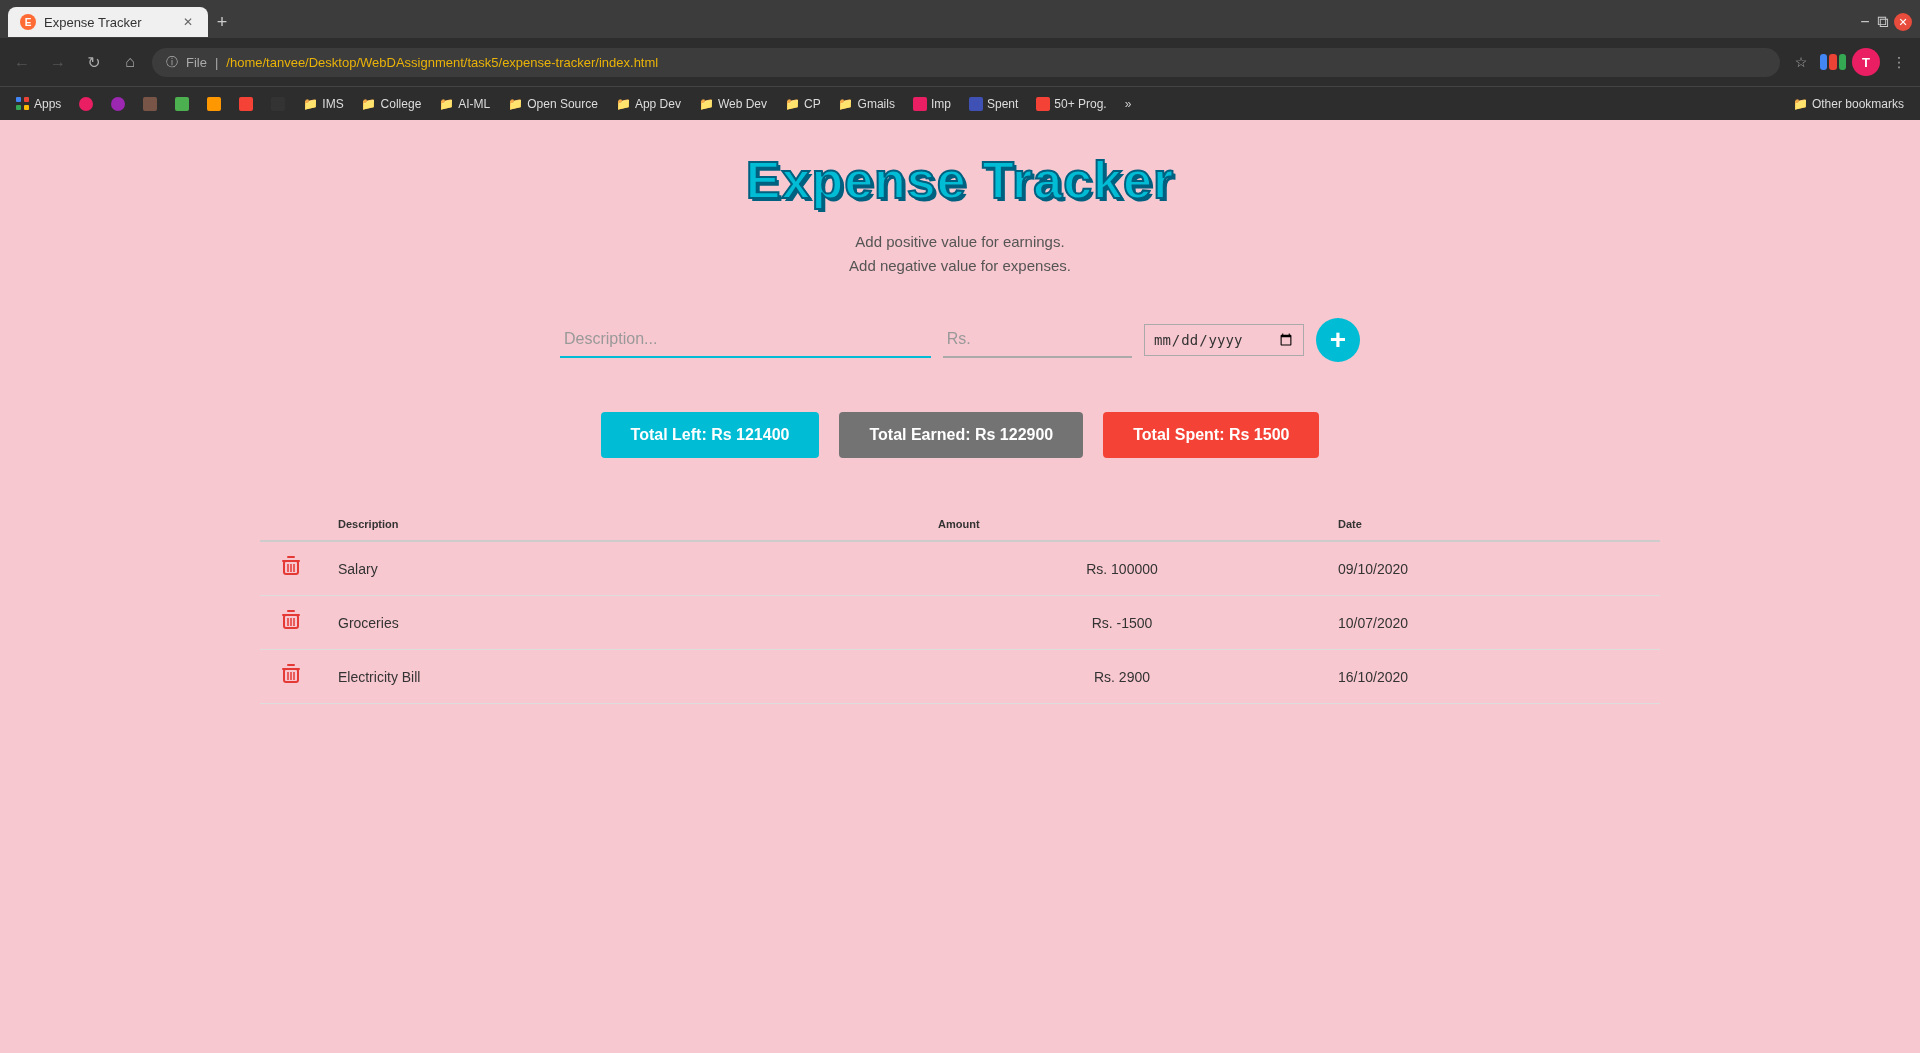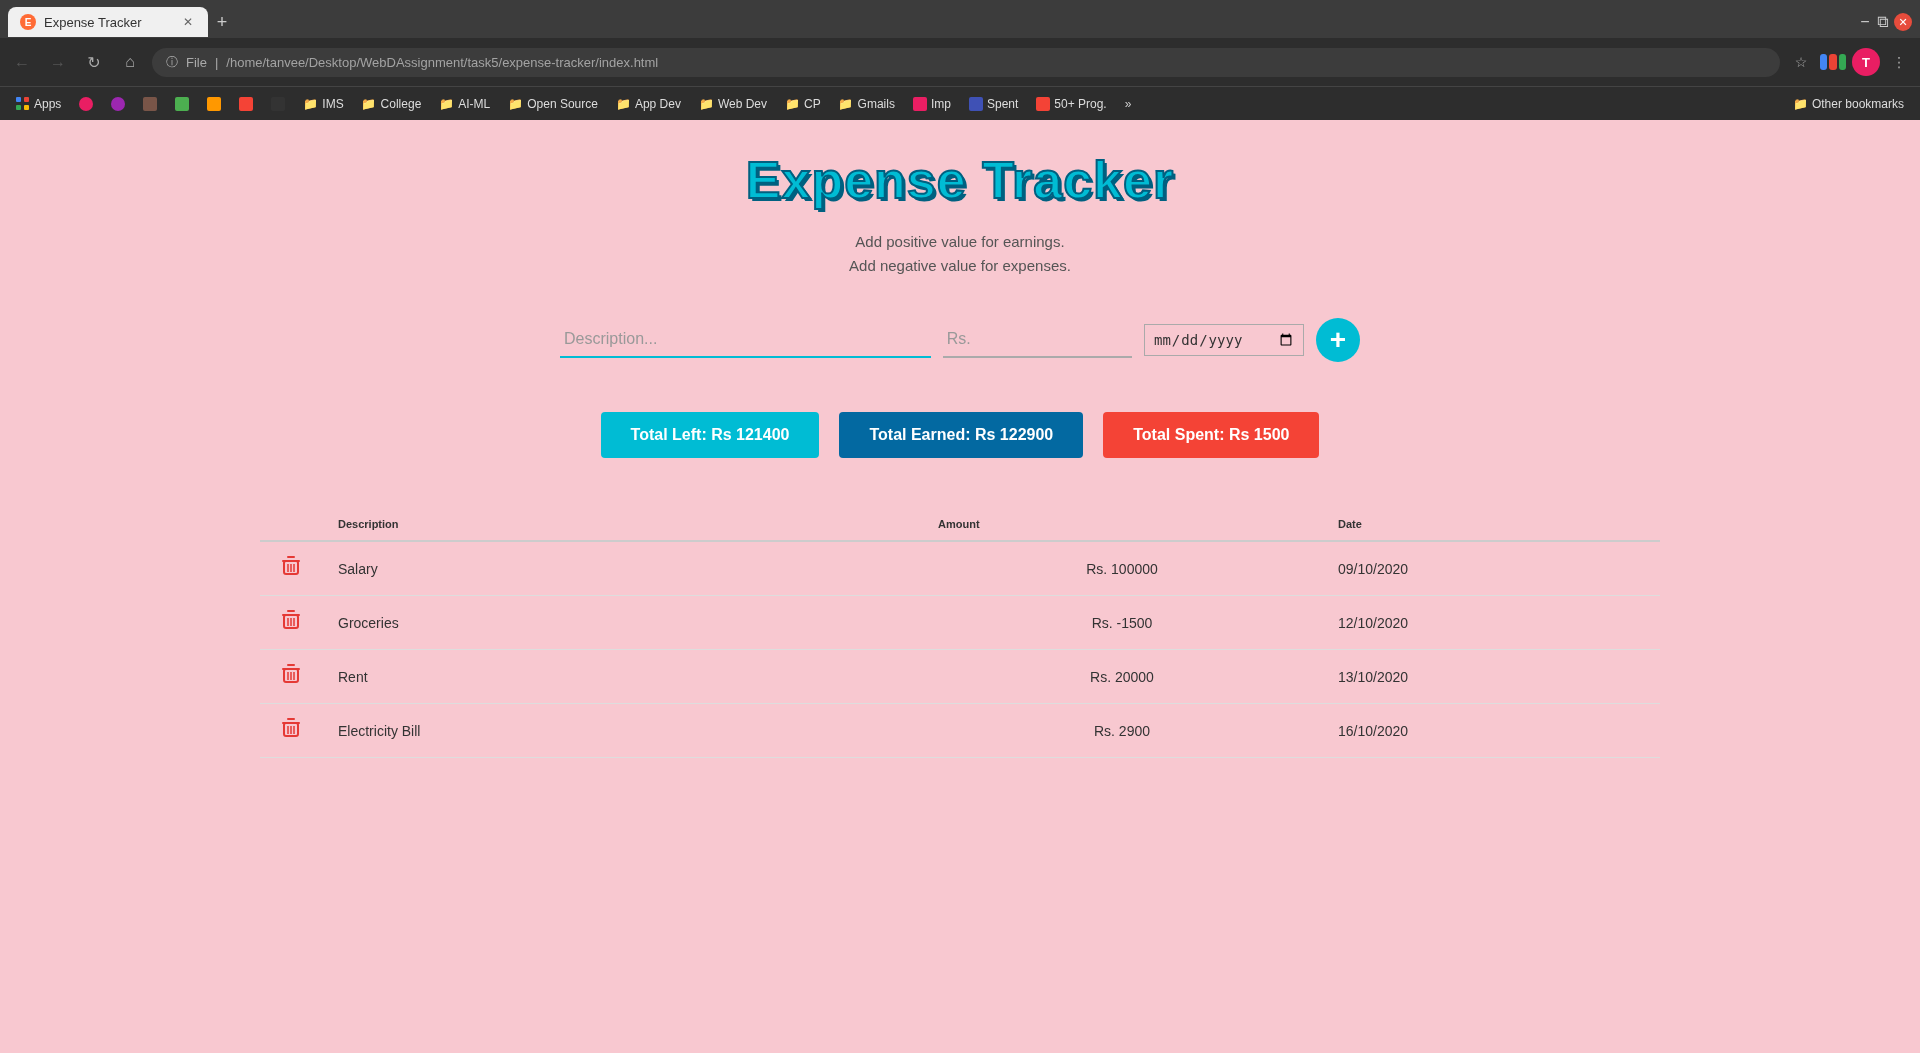--- a/index.html
+++ b/index.html
@@ -94,21 +94,21 @@
       border-radius: 20px;
       padding: 6px 14px;
       display: flex;
       align-items: center;
       gap: 8px;
       color: #eee;
       font-size: 13px;
     }
     .address-bar .lock-icon { color: #aaa; font-size: 12px; }
     .address-bar .file-label { color: #aaa; }
-    .address-bar .url-text { color: #a3a3a3; }
+    .address-bar .url-text { color: #eab308; }
     .address-bar-actions {
       display: flex;
       gap: 6px;
       align-items: center;
     }
     .addr-icon {
       color: #aaa;
       font-size: 14px;
       cursor: pointer;
       width: 26px; height: 26px;
@@ -255,21 +255,21 @@
     .summary-box {
       padding: 14px 30px;
       border-radius: 4px;
       font-size: 16px;
       font-weight: bold;
       color: white;
       min-width: 200px;
       text-align: center;
     }
     .box-cyan { background: #00bcd4; }
-    .box-green { background: #0369a1; }
+    .box-green { background: #737373; }
     .box-red { background: #f44336; }
 
     
     .transaction-table {
       width: 1400px;
       max-width: 95%;
       border-collapse: collapse;
     }
     .transaction-table th {
       text-align: left;
@@ -491,38 +491,21 @@
             <rect x="5" y="0" width="8" height="2" fill="#e53935" rx="1"></rect>
             <rect x="2" y="5" width="14" height="13" rx="2" fill="none" stroke="#e53935" stroke-width="2"></rect>
             <line x1="6" y1="8" x2="6" y2="16" stroke="#e53935" stroke-width="1.5"></line>
             <line x1="9" y1="8" x2="9" y2="16" stroke="#e53935" stroke-width="1.5"></line>
             <line x1="12" y1="8" x2="12" y2="16" stroke="#e53935" stroke-width="1.5"></line>
           </svg>
         </button>
       </td>
       <td class="col-desc">Groceries</td>
       <td class="col-amount">Rs. -1500</td>
-      <td class="col-date">12/10/2020</td>
-    </tr>
-        <tr>
-      <td class="col-delete">
-        <button class="delete-btn" title="Delete">
-          <svg width="18" height="20" viewBox="0 0 18 20">
-            <rect x="0" y="4" width="18" height="2" fill="#e53935" rx="1"></rect>
-            <rect x="5" y="0" width="8" height="2" fill="#e53935" rx="1"></rect>
-            <rect x="2" y="5" width="14" height="13" rx="2" fill="none" stroke="#e53935" stroke-width="2"></rect>
-            <line x1="6" y1="8" x2="6" y2="16" stroke="#e53935" stroke-width="1.5"></line>
-            <line x1="9" y1="8" x2="9" y2="16" stroke="#e53935" stroke-width="1.5"></line>
-            <line x1="12" y1="8" x2="12" y2="16" stroke="#e53935" stroke-width="1.5"></line>
-          </svg>
-        </button>
-      </td>
-      <td class="col-desc">Rent</td>
-      <td class="col-amount">Rs. 20000</td>
-      <td class="col-date">13/10/2020</td>
+      <td class="col-date">10/07/2020</td>
     </tr>
         <tr>
       <td class="col-delete">
         <button class="delete-btn" title="Delete">
           <svg width="18" height="20" viewBox="0 0 18 20">
             <rect x="0" y="4" width="18" height="2" fill="#e53935" rx="1"></rect>
             <rect x="5" y="0" width="8" height="2" fill="#e53935" rx="1"></rect>
             <rect x="2" y="5" width="14" height="13" rx="2" fill="none" stroke="#e53935" stroke-width="2"></rect>
             <line x1="6" y1="8" x2="6" y2="16" stroke="#e53935" stroke-width="1.5"></line>
             <line x1="9" y1="8" x2="9" y2="16" stroke="#e53935" stroke-width="1.5"></line>

